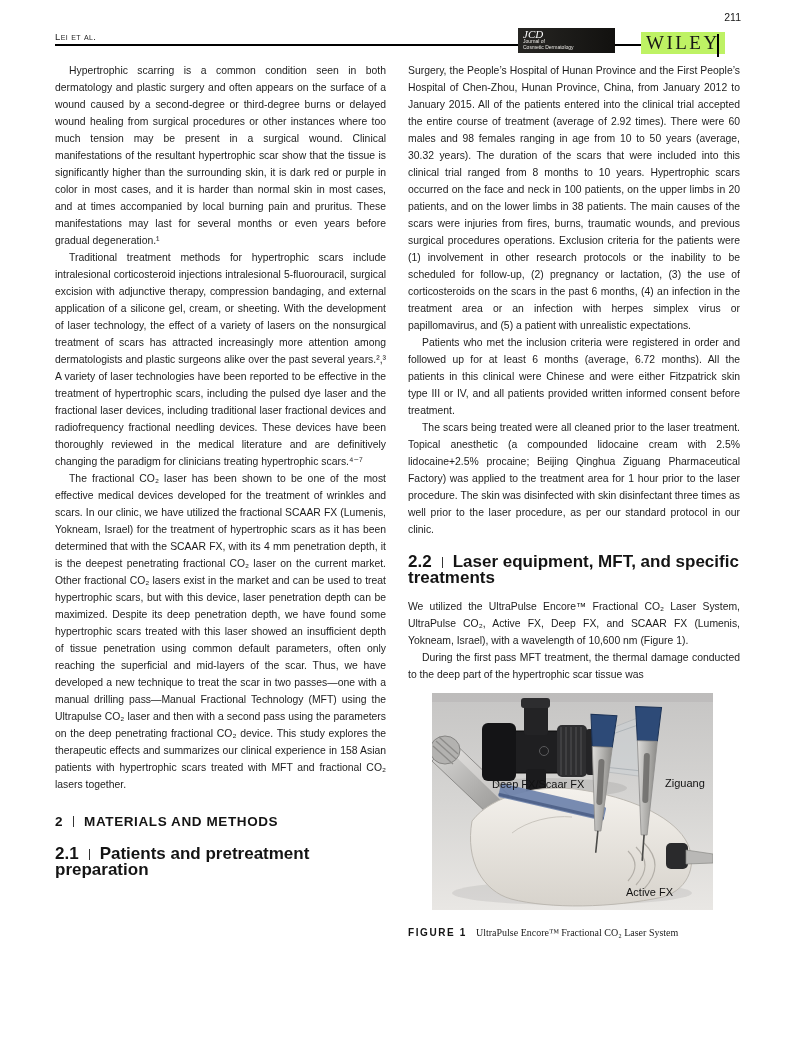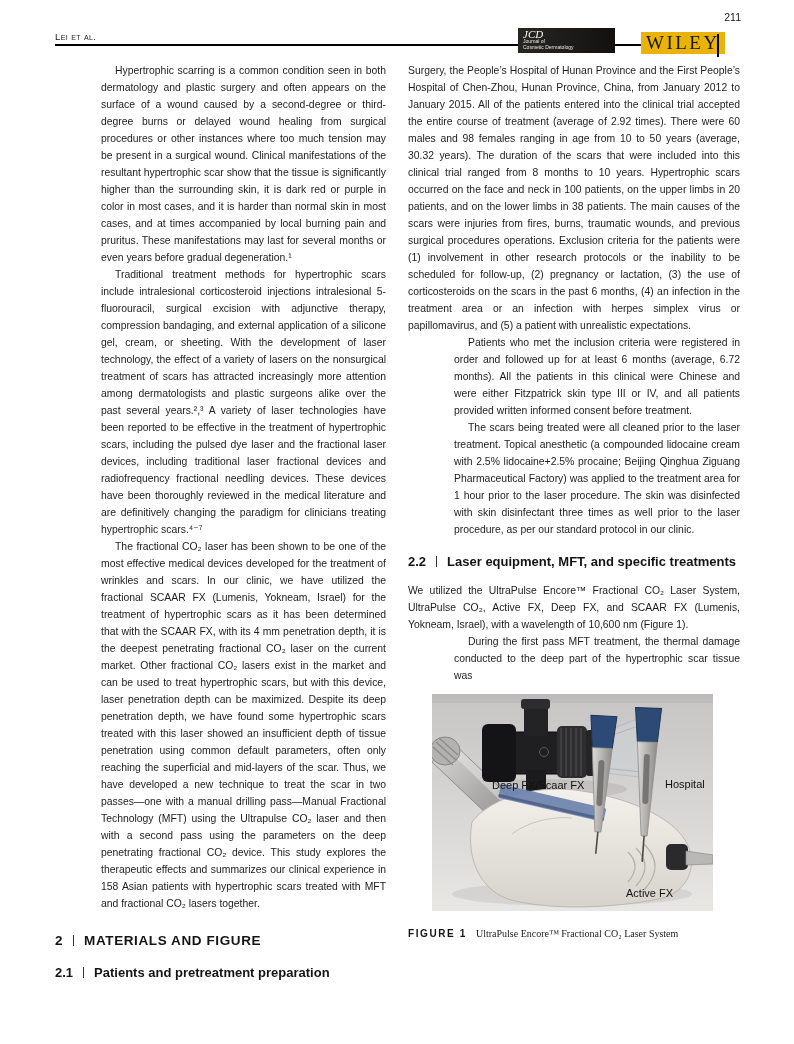--- a/index.html
+++ b/index.html
@@ -8,31 +8,31 @@
     font-family:"Liberation Sans","DejaVu Sans",sans-serif;color:#1c1c1c;
     overflow:hidden;
   }
   
   .hdr{position:absolute;left:55px;top:24px;width:686px;height:26px;}
   .hdr-rule{position:absolute;left:0;right:24px;bottom:4px;height:2px;background:#000;}
   .running-head{position:absolute;left:0;bottom:8px;font-size:9.5px;font-variant:small-caps;letter-spacing:.4px;color:#222;}
   .jlogo{position:absolute;left:463px;bottom:-3px;width:97px;height:25px;background:linear-gradient(90deg,#272623,#12110f);color:#fff;padding:1px 5px;box-sizing:border-box;}
   .jlogo .abbr{font-family:"Liberation Serif","DejaVu Serif",serif;font-style:italic;font-size:11px;line-height:10px;display:block;}
   .jlogo .jname{font-size:5px;line-height:5.5px;display:block;color:#e8e6e2;}
-  .wiley{position:absolute;left:586px;bottom:-4px;background:#eab308;padding:0 5px;font-family:"Liberation Serif","DejaVu Serif",serif;font-size:19px;letter-spacing:2.5px;color:#161616;}
+  .wiley{position:absolute;left:586px;bottom:-4px;background:#bef264;padding:0 5px;font-family:"Liberation Serif","DejaVu Serif",serif;font-size:19px;letter-spacing:2.5px;color:#161616;}
   .pagesep{position:absolute;right:22px;bottom:-7px;width:2px;height:23px;background:#000;}
   .pageno{position:absolute;right:0;bottom:27px;font-size:10.5px;color:#161616;}
   
   .col{position:absolute;top:62px;font-size:10.4px;line-height:17px;text-align:justify;}
   .col-left{left:55px;width:331px;}
   .col-right{left:408px;width:332px;}
   .p{margin:0;}
-  .p.ind{text-indent:14px;margin-left:46px;}
+  .p.ind{text-indent:14px;}
   h2.sec{font-size:13.5px;letter-spacing:.6px;margin:20px 0 14px 0;font-weight:bold;color:#141414;text-align:left;}
-  h3.sub{font-size:13px;margin:16px 0 12px 0;font-weight:bold;color:#141414;text-align:left;line-height:16px;}
+  h3.sub{font-size:17px;margin:16px 0 12px 0;font-weight:bold;color:#141414;text-align:left;line-height:16px;}
   .hbar{display:inline-block;width:1px;height:11px;background:#333;margin:0 10px;vertical-align:-1px;}
   
   .fig{margin-top:10px;margin-left:24px;width:281px;position:relative;}
   .fig svg{display:block;}
   .photo-label{position:absolute;font-size:11px;color:#121212;white-space:nowrap;}
   .caption{display:flex;gap:9px;margin-top:16px;font-size:10px;line-height:13px;text-align:left;}
   .caption .flabel{font-weight:bold;letter-spacing:1.6px;white-space:nowrap;color:#141414;}
   .caption .ftext{color:#1c1c1c;font-family:Liberation Serif, serif;}
 </style>
 </head>
@@ -48,21 +48,21 @@
   </div>
   <span class="wiley">WILEY</span>
   <div class="pagesep"></div>
   <span class="pageno">211</span>
 </div>
 
 <div class="col col-left">
   <p class="p ind">Hypertrophic scarring is a common condition seen in both dermatology and plastic surgery and often appears on the surface of a wound caused by a second-degree or third-degree burns or delayed wound healing from surgical procedures or other instances where too much tension may be present in a surgical wound. Clinical manifestations of the resultant hypertrophic scar show that the tissue is significantly higher than the surrounding skin, it is dark red or purple in color in most cases, and it is harder than normal skin in most cases, and at times accompanied by local burning pain and pruritus. These manifestations may last for several months or even years before gradual degeneration.¹</p>
   <p class="p ind">Traditional treatment methods for hypertrophic scars include intralesional corticosteroid injections intralesional 5-fluorouracil, surgical excision with adjunctive therapy, compression bandaging, and external application of a silicone gel, cream, or sheeting. With the development of laser technology, the effect of a variety of lasers on the nonsurgical treatment of scars has attracted increasingly more attention among dermatologists and plastic surgeons alike over the past several years.²,³ A variety of laser technologies have been reported to be effective in the treatment of hypertrophic scars, including the pulsed dye laser and the fractional laser devices, including traditional laser fractional devices and radiofrequency fractional needling devices. These devices have been thoroughly reviewed in the medical literature and are definitively changing the paradigm for clinicians treating hypertrophic scars.⁴⁻⁷</p>
   <p class="p ind">The fractional CO₂ laser has been shown to be one of the most effective medical devices developed for the treatment of wrinkles and scars. In our clinic, we have utilized the fractional SCAAR FX (Lumenis, Yokneam, Israel) for the treatment of hypertrophic scars as it has been determined that with the SCAAR FX, with its 4 mm penetration depth, it is the deepest penetrating fractional CO₂ laser on the current market. Other fractional CO₂ lasers exist in the market and can be used to treat hypertrophic scars, but with this device, laser penetration depth can be maximized. Despite its deep penetration depth, we have found some hypertrophic scars treated with this laser showed an insufficient depth of tissue penetration using common default parameters, often only reaching the superficial and mid-layers of the scar. Thus, we have developed a new technique to treat the scar in two passes—one with a manual drilling pass—Manual Fractional Technology (MFT) using the Ultrapulse CO₂ laser and then with a second pass using the parameters on the deep penetrating fractional CO₂ device. This study explores the therapeutic effects and summarizes our clinical experience in 158 Asian patients with hypertrophic scars treated with MFT and fractional CO₂ lasers together.</p>
-  <h2 class="sec"><span>2</span><span class="hbar"></span><span>MATERIALS AND FIGURE</span></h2>
+  <h2 class="sec"><span>2</span><span class="hbar"></span><span>MATERIALS AND METHODS</span></h2>
   <h3 class="sub"><span>2.1</span><span class="hbar"></span><span>Patients and pretreatment preparation</span></h3>
 </div>
 
 <div class="col col-right">
   <p class="p">Surgery, the People’s Hospital of Hunan Province and the First People’s Hospital of Chen-Zhou, Hunan Province, China, from January 2012 to January 2015. All of the patients entered into the clinical trial accepted the entire course of treatment (average of 2.92 times). There were 60 males and 98 females ranging in age from 10 to 50 years (average, 30.32 years). The duration of the scars that were included into this clinical trial ranged from 8 months to 10 years. Hypertrophic scars occurred on the face and neck in 100 patients, on the upper limbs in 20 patients, and on the lower limbs in 38 patients. The main causes of the scars were injuries from fires, burns, traumatic wounds, and previous surgical procedures operations. Exclusion criteria for the patients were (1) involvement in other research protocols or the inability to be scheduled for follow-up, (2) pregnancy or lactation, (3) the use of corticosteroids on the scars in the past 6 months, (4) an infection in the treatment area or an infection with herpes simplex virus or papillomavirus, and (5) a patient with unrealistic expectations.</p>
   <p class="p ind">Patients who met the inclusion criteria were registered in order and followed up for at least 6 months (average, 6.72 months). All the patients in this clinical were Chinese and were either Fitzpatrick skin type III or IV, and all patients provided written informed consent before treatment.</p>
   <p class="p ind">The scars being treated were all cleaned prior to the laser treatment. Topical anesthetic (a compounded lidocaine cream with 2.5% lidocaine+2.5% procaine; Beijing Qinghua Ziguang Pharmaceutical Factory) was applied to the treatment area for 1 hour prior to the laser procedure. The skin was disinfected with skin disinfectant three times as well prior to the laser procedure, as per our standard protocol in our clinic.</p>
   <h3 class="sub"><span>2.2</span><span class="hbar"></span><span>Laser equipment, MFT, and specific treatments</span></h3>
   <p class="p">We utilized the UltraPulse Encore™ Fractional CO₂ Laser System, UltraPulse CO₂, Active FX, Deep FX, and SCAAR FX (Lumenis, Yokneam, Israel), with a wavelength of 10,600 nm (Figure 1).</p>
   <p class="p ind">During the first pass MFT treatment, the thermal damage conducted to the deep part of the hypertrophic scar tissue was</p>
@@ -145,21 +145,21 @@
       </g>
       <g transform="rotate(2 216 30)">
         <polygon points="203,14 229,14 226,48 206,48" fill="#2d4a77" stroke="#1d3356" stroke-width="1"></polygon>
         <polygon points="206,48 226,48 219,142 213,142" fill="url(#penG)" stroke="#8e8d8b" stroke-width="0.8"></polygon>
         <rect x="213" y="60" width="6" height="50" rx="3" fill="#6b6a67" opacity="0.85"></rect>
         <line x1="216" y1="142" x2="215" y2="168" stroke="#4a4a48" stroke-width="1.6"></line>
       </g>
     </svg>
 
     <span class="photo-label" style="left:60px;top:83px;">Deep FX/Scaar FX</span>
-    <span class="photo-label" style="left:233px;top:82px;">Hospital</span>
+    <span class="photo-label" style="left:233px;top:82px;">Ziguang</span>
     <span class="photo-label" style="left:194px;top:191px;">Active FX</span>
   </div>
 
   <div class="caption">
     <span class="flabel">FIGURE 1</span>
     <span class="ftext">UltraPulse Encore™ Fractional CO₂ Laser System</span>
   </div>
 </div>
 
 </body></html>

